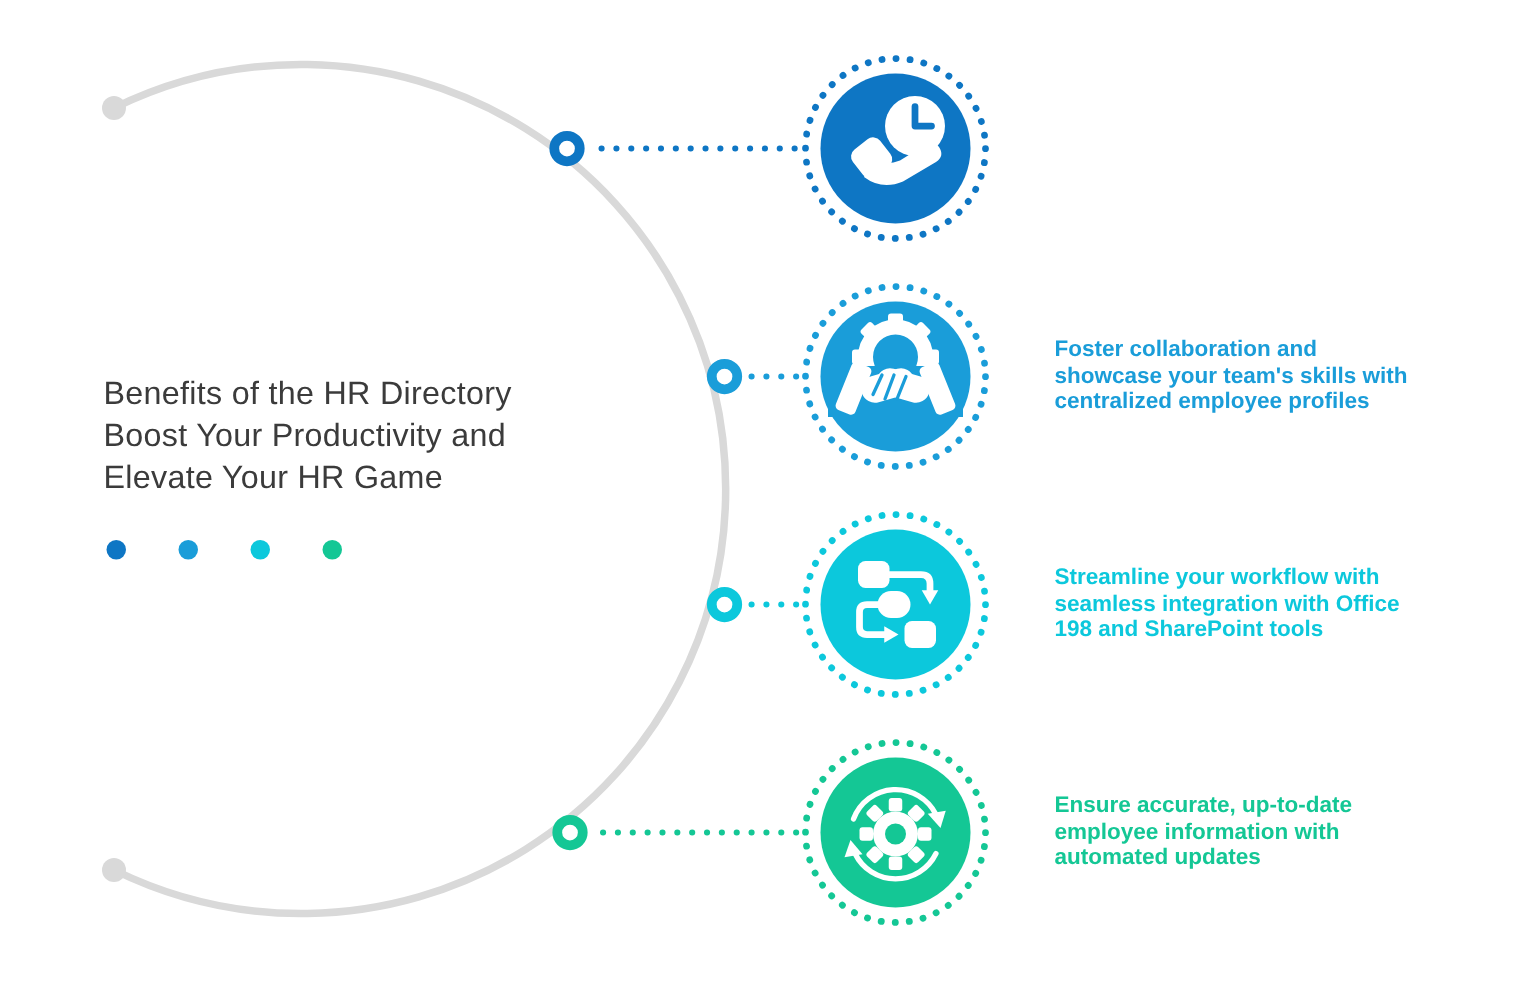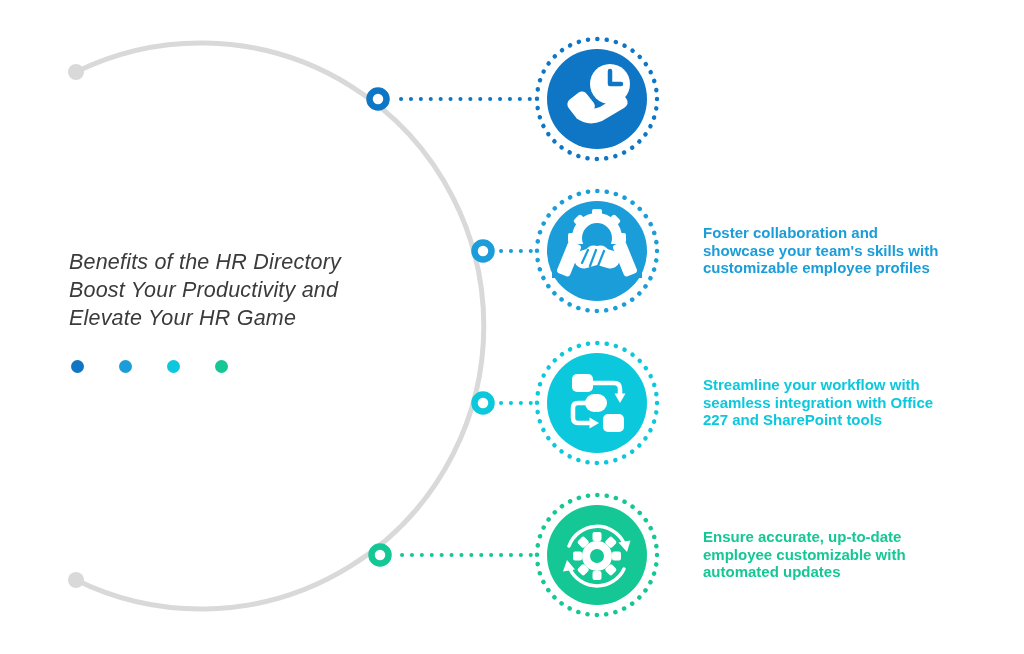--- a/index.html
+++ b/index.html
@@ -22,21 +22,20 @@
   .title-block{
     position:absolute;
     left:69px;
     top:248px;
     width:330px;
     font-size:21.5px;
     line-height:28px;
     font-weight:500;
     letter-spacing:0.2px;
     white-space:pre-line;
-    font-style:italic;
   }
   .legend-dots{
     position:absolute;
     left:71px;
     top:360px;
     display:flex;
     gap:35px;
   }
   .legend-dot{
     width:13px;height:13px;
@@ -118,40 +117,40 @@
         <rect x="30" y="56" width="14" height="34" rx="3" fill="#ffffff" transform="rotate(22 37 73)"></rect>
         <rect x="86" y="56" width="14" height="34" rx="3" fill="#ffffff" transform="rotate(-22 93 73)"></rect>
         <rect x="42" y="62" width="36" height="18" rx="9" fill="#ffffff" transform="rotate(-16 60 71)"></rect>
         <rect x="52" y="62" width="36" height="18" rx="9" fill="#ffffff" transform="rotate(16 70 71)"></rect>
         <path d="M56 64 L50 77 M64 64 L58 80 M72 65 L66 80" fill="none" stroke-width="2.2" stroke-linecap="round" style="stroke: rgb(26, 157, 217);"></path>
       </g>
     </svg>
   </div>
   <div class="benefit-text" style="top: 224px; color: rgb(26, 157, 217);">Foster collaboration and
 showcase your team's skills with
-customizable employee profiles</div>
+centralized employee profiles</div>
 
   <div class="icon-wrap" style="left:532px;top:338px;">
     <svg width="130" height="130" viewBox="0 0 130 130">
       <circle cx="65" cy="65" r="60" fill="none" stroke-width="4.5" stroke-linecap="round" stroke-dasharray="0.1 9.32" style="stroke: rgb(12, 200, 220);"></circle>
       <circle cx="65" cy="65" r="50" style="fill: rgb(12, 200, 220);"></circle>
       <g>
         <path d="M58 45 H82 Q88 45 88 51 V56" fill="none" stroke="#ffffff" stroke-width="4.5" stroke-linecap="round"></path>
         <polygon points="88,65 82.5,55.5 93.5,55.5" fill="#ffffff"></polygon>
         <path d="M56 65 H46 Q41 65 41 70 V80 Q41 85 46 85 H58" fill="none" stroke="#ffffff" stroke-width="4.5" stroke-linecap="round"></path>
         <polygon points="67,85 57.5,79.5 57.5,90.5" fill="#ffffff"></polygon>
         <rect x="40" y="36" width="21" height="18" rx="5" fill="#ffffff"></rect>
         <rect x="53" y="56" width="22" height="18" rx="9" fill="#ffffff"></rect>
         <rect x="71" y="76" width="21" height="18" rx="5" fill="#ffffff"></rect>
       </g>
     </svg>
   </div>
   <div class="benefit-text" style="top: 376px; color: rgb(12, 200, 220);">Streamline your workflow with
 seamless integration with Office
-227 and SharePoint tools</div>
+198 and SharePoint tools</div>
 
   <div class="icon-wrap" style="left:532px;top:490px;">
     <svg width="130" height="130" viewBox="0 0 130 130">
       <circle cx="65" cy="65" r="60" fill="none" stroke-width="4.5" stroke-linecap="round" stroke-dasharray="0.1 9.32" style="stroke: rgb(20, 199, 149);"></circle>
       <circle cx="65" cy="65" r="50" style="fill: rgb(20, 199, 149);"></circle>
       <g>
         <g fill="#ffffff">
           <rect x="60.5" y="42" width="9" height="9" rx="2" transform="rotate(0 65 66)"></rect>
           <rect x="60.5" y="42" width="9" height="9" rx="2" transform="rotate(45 65 66)"></rect>
           <rect x="60.5" y="42" width="9" height="9" rx="2" transform="rotate(90 65 66)"></rect>
@@ -164,16 +163,16 @@
         <circle cx="65" cy="66" r="15" fill="#ffffff"></circle>
         <circle cx="65" cy="66" r="7" style="fill: rgb(20, 199, 149);"></circle>
         <path d="M37 56 A30 30 0 0 1 92 53" fill="none" stroke="#ffffff" stroke-width="3.5" stroke-linecap="round"></path>
         <polygon points="95,62 86.5,52.5 98.5,50.5" fill="#ffffff"></polygon>
         <path d="M92 79 A30 30 0 0 1 38 79" fill="none" stroke="#ffffff" stroke-width="3.5" stroke-linecap="round"></path>
         <polygon points="35,70 31,81.5 43,79.5" fill="#ffffff"></polygon>
       </g>
     </svg>
   </div>
   <div class="benefit-text" style="top: 528px; color: rgb(20, 199, 149);">Ensure accurate, up-to-date
-employee customizable with
+employee information with
 automated updates</div>
 
 </div>
 
 </body></html>

